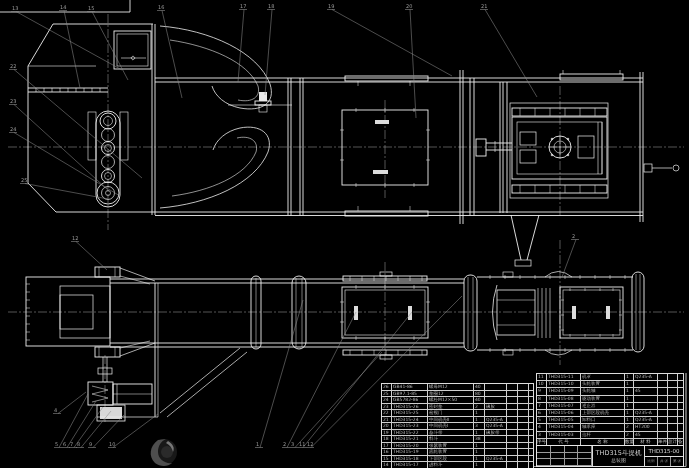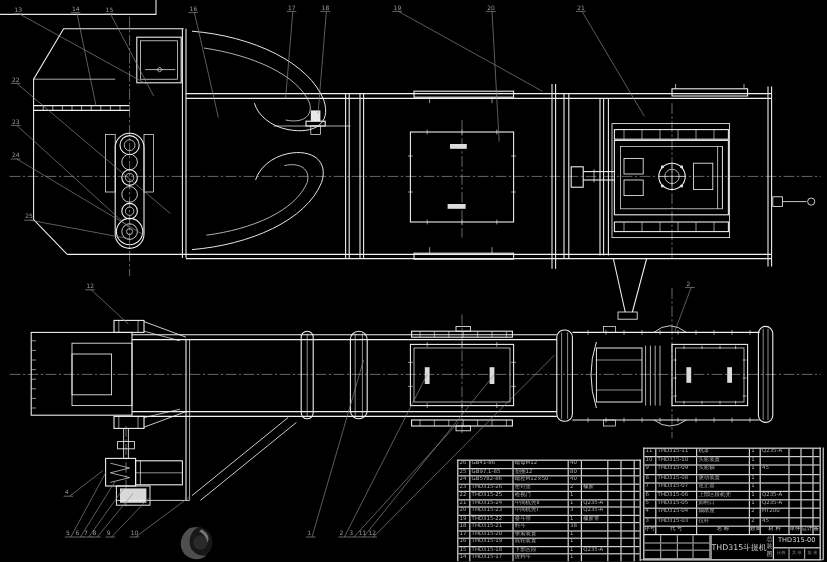--- a/index.html
+++ b/index.html
@@ -16,21 +16,21 @@
           font-size:4.5px;line-height:6px;color:#b5b5b5;padding-left:1px;
           white-space:nowrap;overflow:hidden;}
   .bom .c:last-child{border-right:none;}
   .bom .hdr .c{color:#c8c8c8;text-align:center;padding-left:0;}
   
   #titleblock{position:absolute;left:536px;top:445px;width:148px;height:21.5px;
               border:0.9px solid #e8e8e8;display:flex;background:#000;}
   #sig{width:56px;border-right:0.7px solid #dcdcdc;display:grid;
        grid-template-columns:repeat(4,1fr);grid-auto-rows:1fr;}
   #sig div{border-right:0.5px solid #9a9a9a;border-bottom:0.5px solid #9a9a9a;}
-  #tbname{width:52px;border-right:0.7px solid #dcdcdc;display:flex;flex-direction:row;
+  #tbname{width:52px;border-right:0.7px solid #dcdcdc;display:flex;flex-direction:column;
           align-items:center;justify-content:center;color:#d0d0d0;}
   #tbname .l1{font-size:6.5px;line-height:8px;white-space:nowrap;}
   #tbname .l2{font-size:5px;line-height:6px;color:#b8b8b8;}
   #tbright{flex:1;display:flex;flex-direction:column;}
   #tbno{height:11px;border-bottom:0.6px solid #dcdcdc;color:#d8d8d8;font-size:5.5px;
         line-height:11px;text-align:center;white-space:nowrap;}
   #tbinfo{flex:1;display:flex;}
   #tbinfo span{flex:1;border-right:0.5px solid #9a9a9a;font-size:3.5px;line-height:9px;
                color:#909090;text-align:center;overflow:hidden;white-space:nowrap;}
   #tbinfo span:last-child{border-right:none;}

